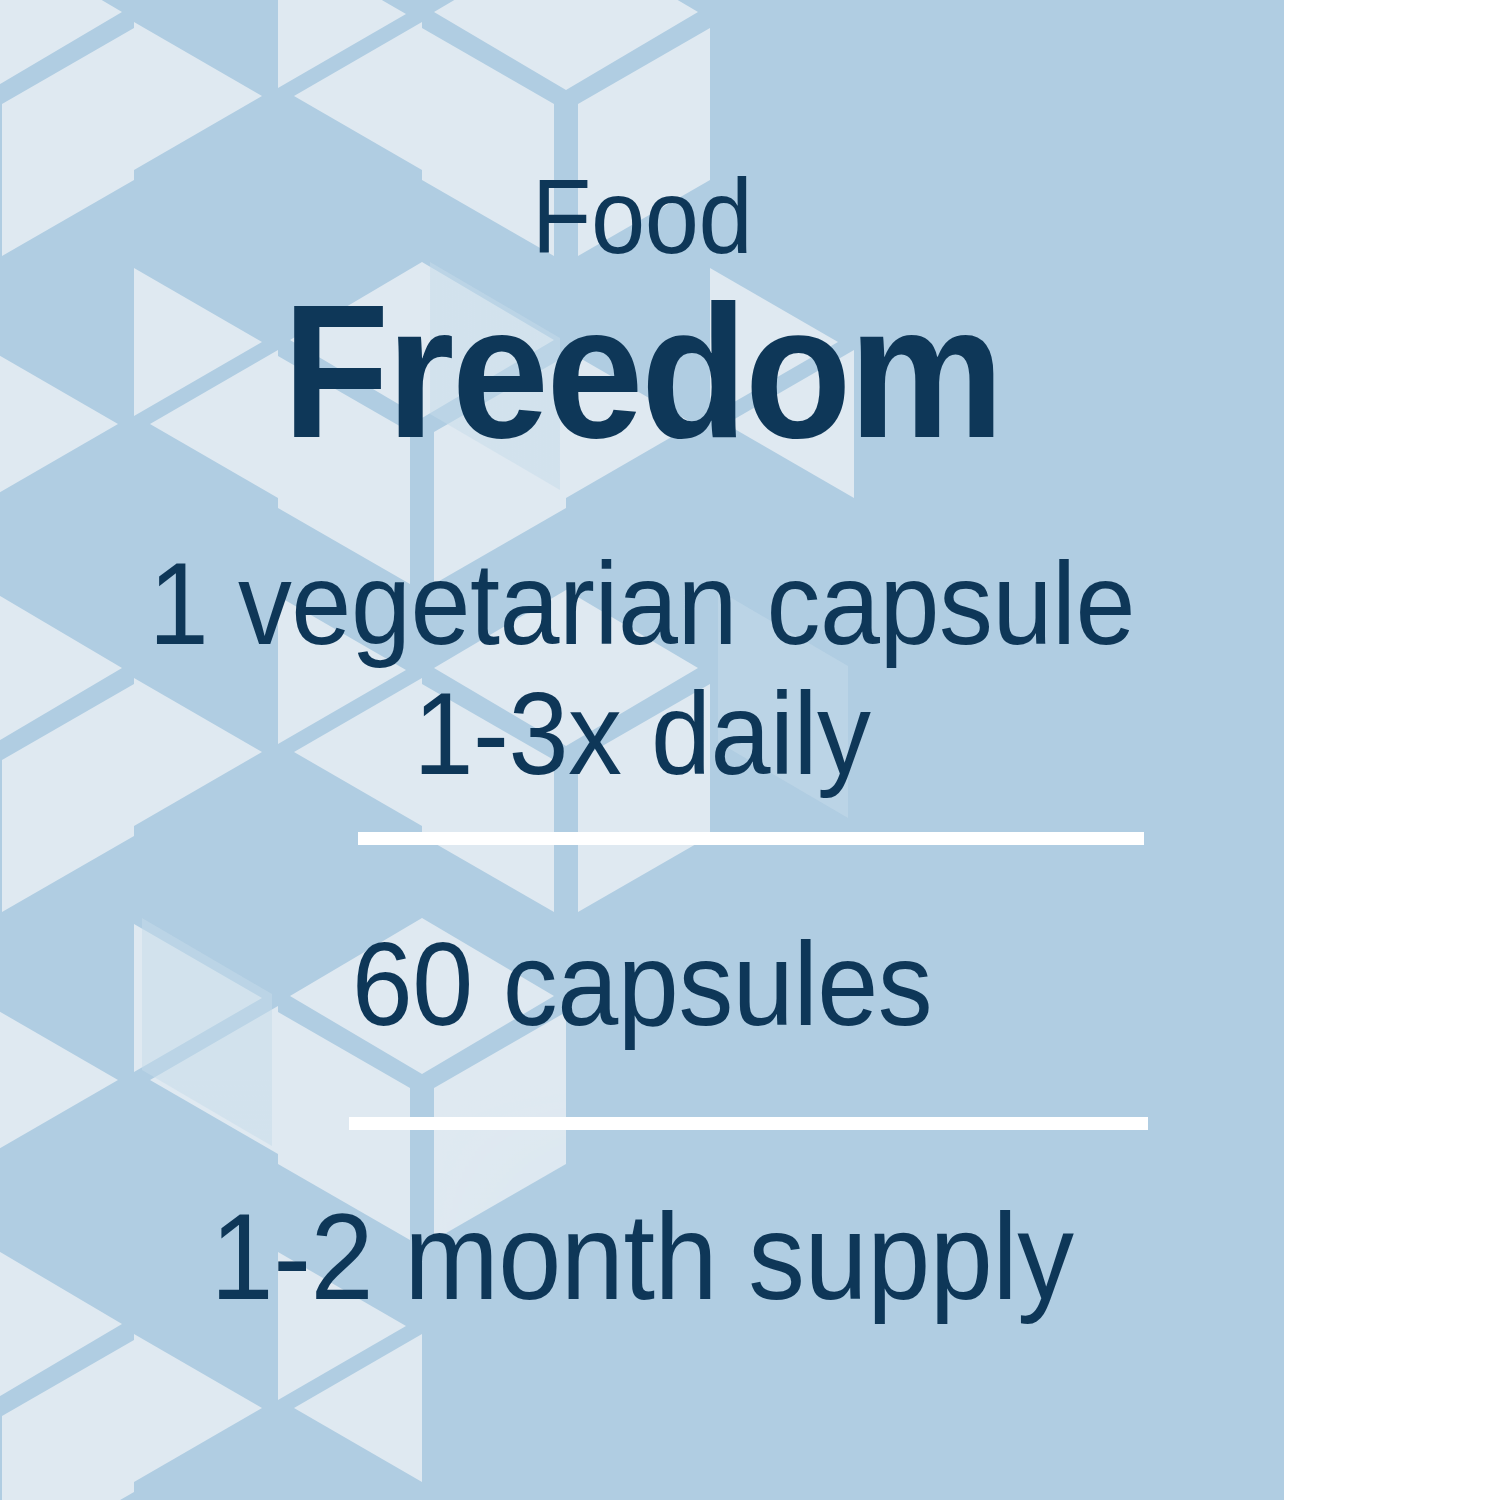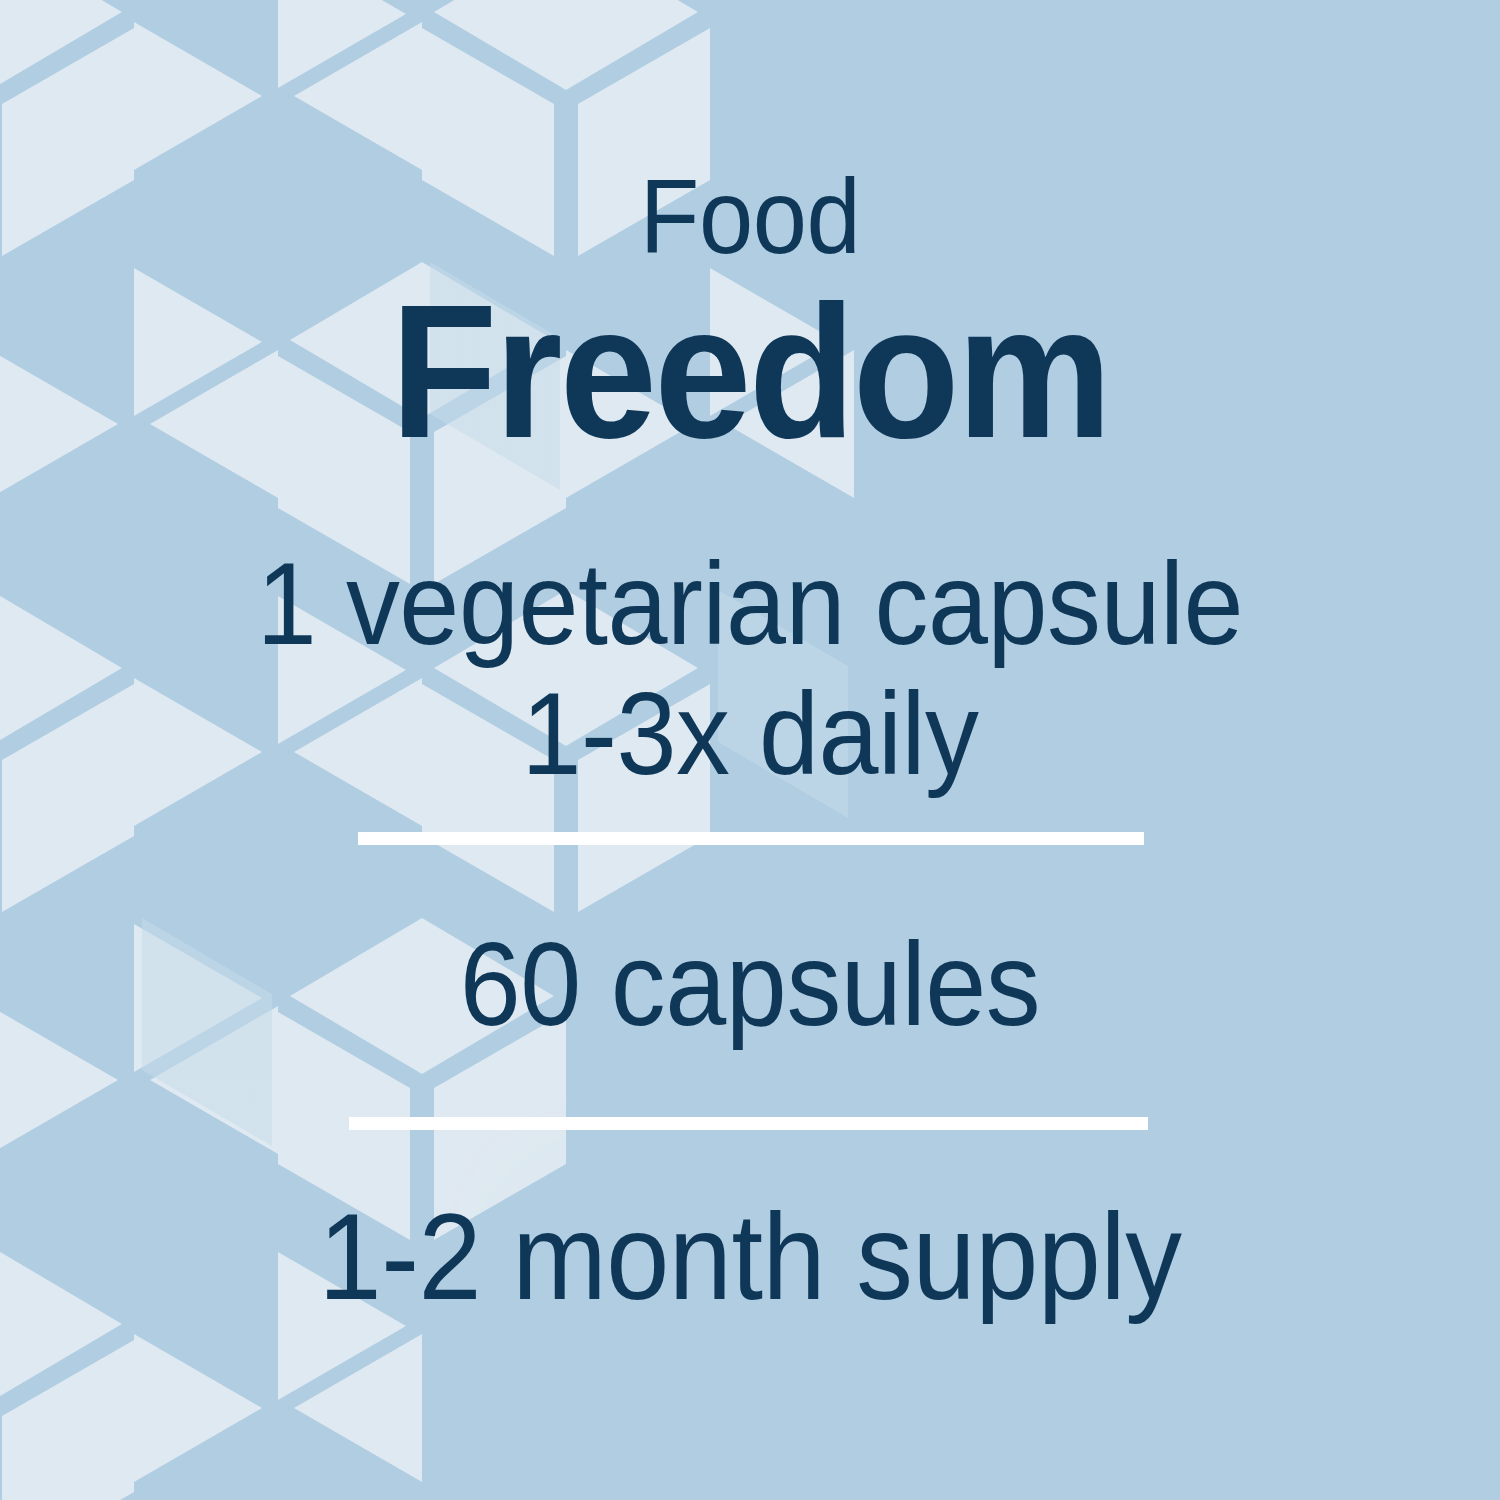--- a/index.html
+++ b/index.html
@@ -2,21 +2,21 @@
 <html><head>
 <meta charset="utf-8">
 <style>
   html, body {
     margin: 0;
     padding: 0;
     background: #ffffff;
   }
   #stage {
     position: relative;
-    width: 1500px;
+    width: 1284px;
     height: 1500px;
     overflow: hidden;
     background: #b0cde2;
     font-family: "Liberation Sans", "DejaVu Sans", sans-serif;
   }
 
   
   #bg-pattern {
     position: absolute;
     inset: 0;

